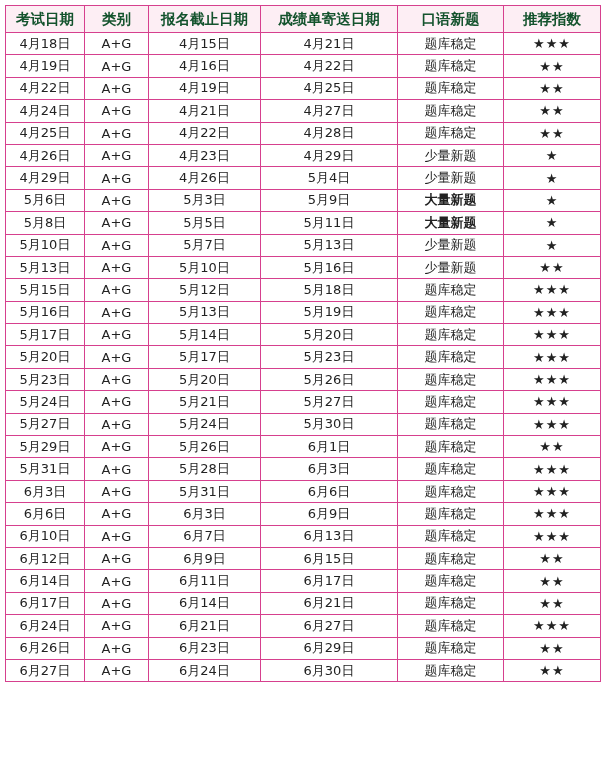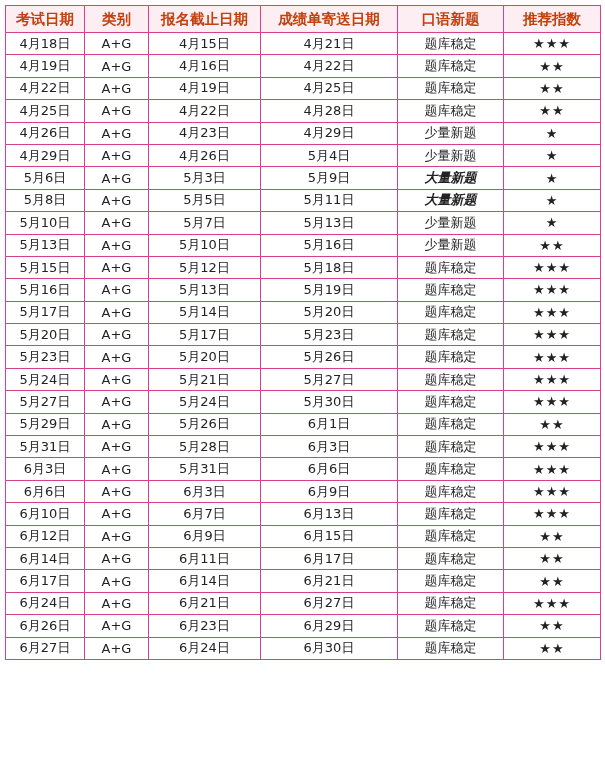--- a/index.html
+++ b/index.html
@@ -8,26 +8,26 @@
   table.sched {
     position: absolute; left: 5px; top: 5px;
     width: 595px; border-collapse: collapse; table-layout: fixed;
   }
   table.sched th, table.sched td {
     border: 1.5px solid #d6408e;
     text-align: center; padding: 0; white-space: nowrap; overflow: hidden;
     color: #222; font-size: 13px;
   }
   table.sched th {
-    background: #fdeef4; height: 26px; font-size: 14.5px; font-weight: bold; color: #c2410c;
+    background: #fdeef4; height: 26px; font-size: 14.5px; font-weight: bold; color: #14532d;
   }
   table.sched td { height: 21.4px; }
   .st-stable { color: #3fa6e0; }
   .st-few { color: #c46fe0; }
-  .st-many { color: #e0246e; font-weight: bold; font-style: italic; }
+  .st-many { color: #e0246e; font-weight: bold; }
   .stars { color: #ea2f86; font-size: 12px; letter-spacing: 1px; }
   .col1 { width: 79px; } .col2 { width: 64px; } .col3 { width: 112px; }
   .col4 { width: 137px; } .col5 { width: 106px; } .col6 { width: 97px; }
 </style>
 </head>
 <body>
 
 <table class="sched">
   <colgroup>
     <col class="col1">
@@ -66,20 +66,28 @@
       </tr>
       <tr>
         <td>4月22日</td>
         <td>A+G</td>
         <td>4月19日</td>
         <td>4月25日</td>
         <td class="st-stable">题库稳定</td>
         <td class="stars">★★</td>
       </tr>
       <tr>
+        <td>4月24日</td>
+        <td>A+G</td>
+        <td>4月21日</td>
+        <td>4月27日</td>
+        <td class="st-stable">题库稳定</td>
+        <td class="stars">★★</td>
+      </tr>
+      <tr>
         <td>4月25日</td>
         <td>A+G</td>
         <td>4月22日</td>
         <td>4月28日</td>
         <td class="st-stable">题库稳定</td>
         <td class="stars">★★</td>
       </tr>
       <tr>
         <td>4月26日</td>
         <td>A+G</td>

